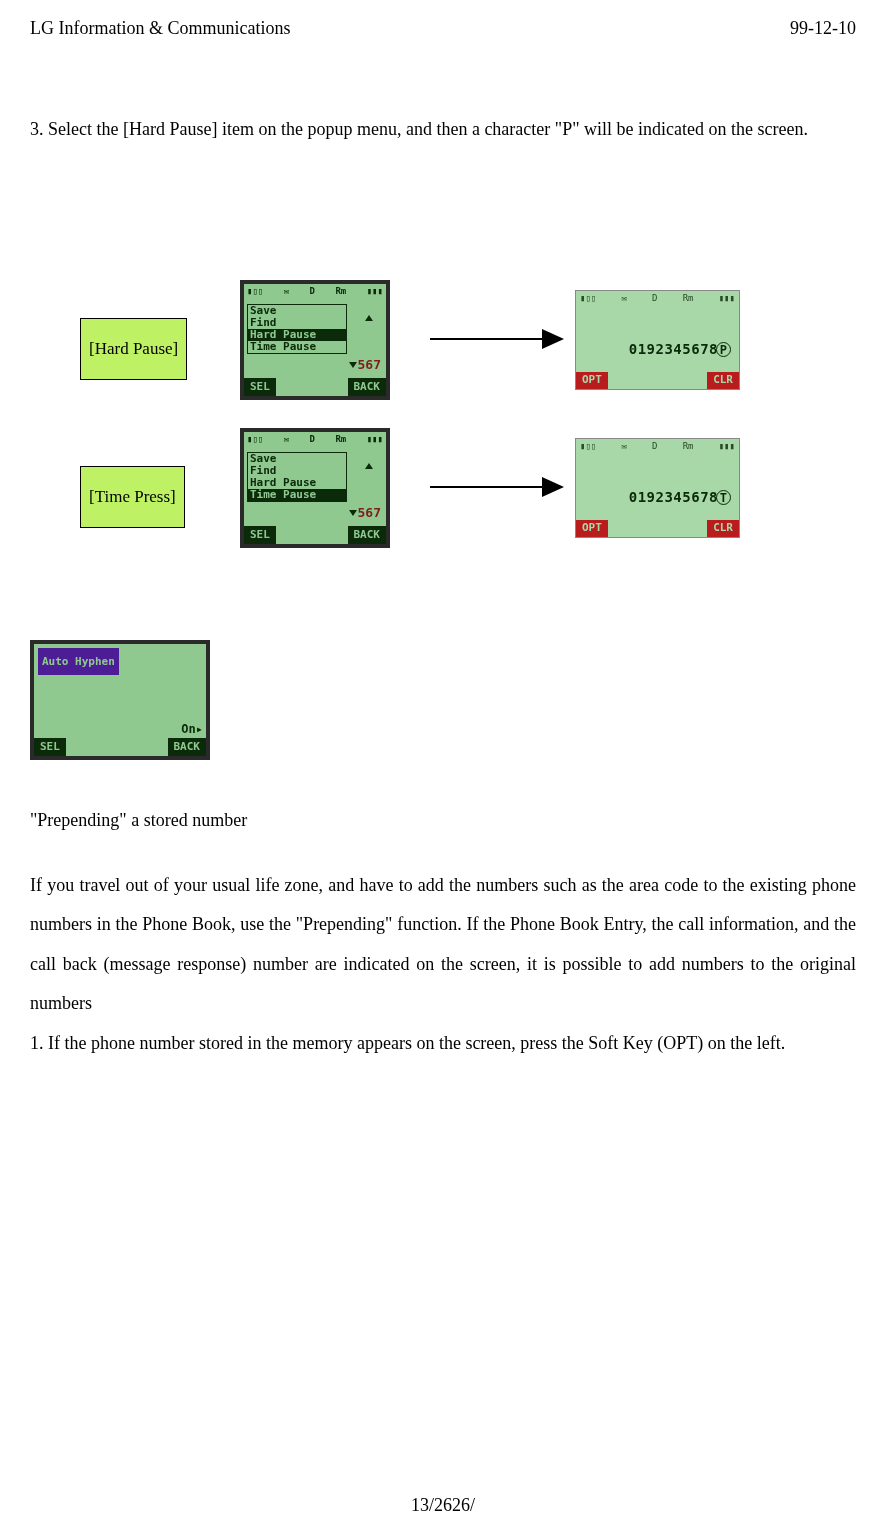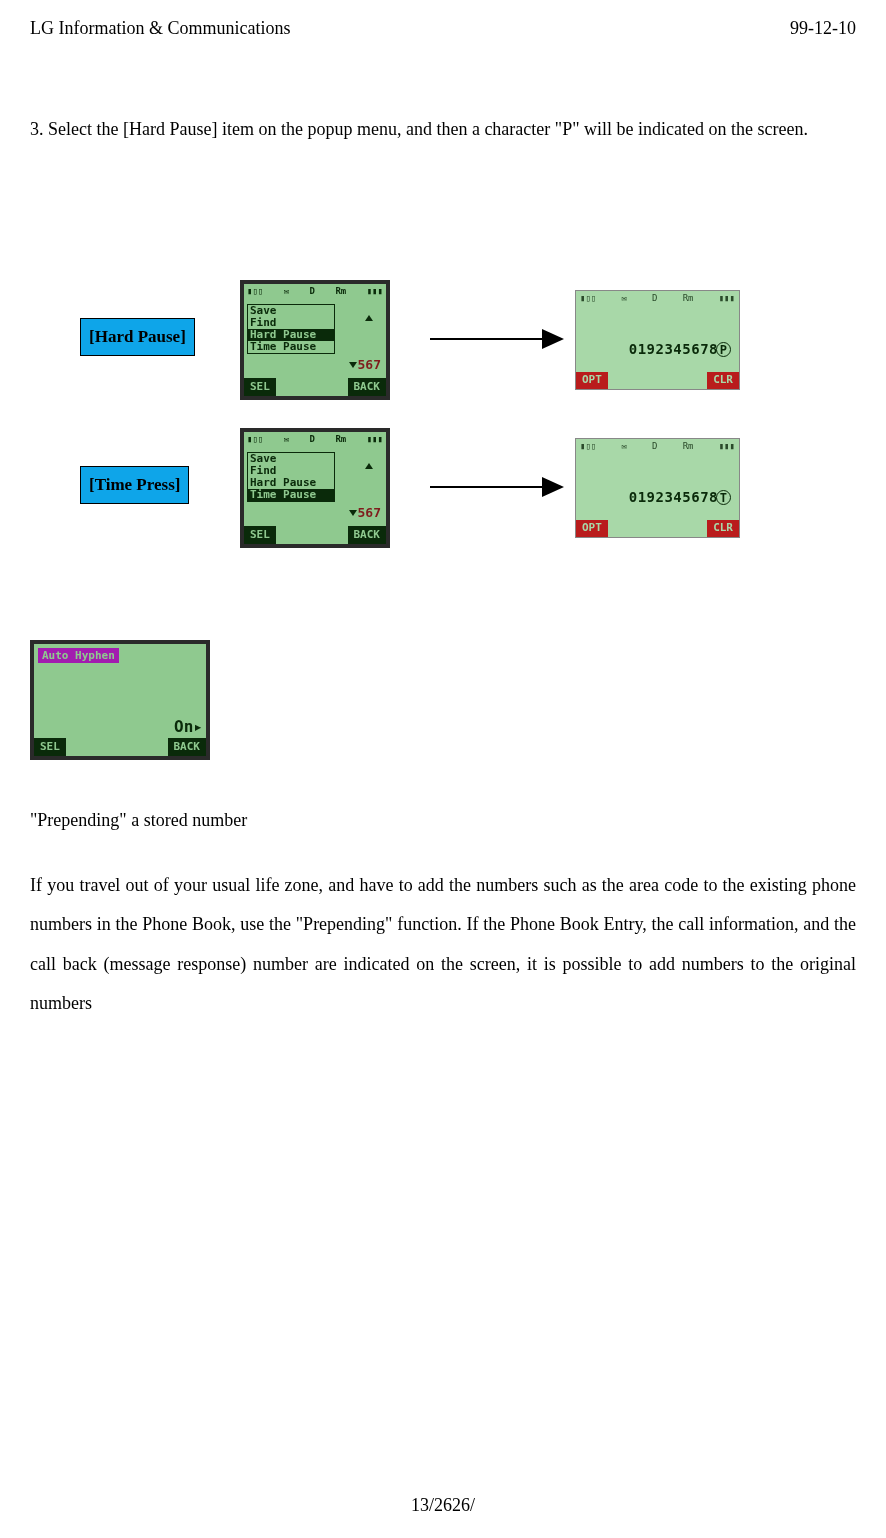--- a/index.html
+++ b/index.html
@@ -50,24 +50,24 @@
       padding-left: 22px;
     }
     .diagram-area {
       position: relative;
       margin-top: 130px;
       height: 300px;
     }
     .label-box {
       position: absolute;
       border: 1.5px solid black;
-      padding: 8px 8px;
+      padding: 20px 8px;
       font-size: 17px;
-      font-weight: bold;
-      background: #0ea5e9;
+      font-weight: normal;
+      background: #bef264;
     }
     .label-hard {
       top: 38px;
       left: 50px;
     }
     .label-time {
       top: 186px;
       left: 50px;
     }
     .phone-screen {
@@ -86,21 +86,21 @@
       padding: 2px 3px;
       display: flex;
       justify-content: space-between;
       color: #0a2a0a;
       font-weight: bold;
     }
     .phone-screen .menu-box {
       position: absolute;
       left: 3px;
       top: 20px;
-      width: 88px;
+      width: 100px;
       border: 1px solid #0a2a0a;
       background: #8fc98f;
       font-size: 11px;
       line-height: 1.1;
     }
     .phone-screen .menu-box .menu-item {
       padding: 0 2px;
       color: #0a2a0a;
       font-weight: bold;
     }
@@ -239,31 +239,31 @@
       border: 4px solid #2a2a2a;
       background: #8fc98f;
       font-family: monospace;
       position: relative;
       flex-shrink: 0;
     }
     .note-screen .auto-hyphen {
       position: absolute;
       left: 4px;
       top: 4px;
-      background: #a21caf;
+      background: #4c1d95;
       color: #8fc98f;
       font-size: 11px;
       font-weight: bold;
-      padding: 1px 4px;
+      padding: 7px 4px;
     }
     .note-screen .on-indicator {
       position: absolute;
       right: 3px;
       bottom: 20px;
-      font-size: 16px;
+      font-size: 12px;
       font-weight: bold;
       color: #0a2a0a;
     }
     .note-screen .bottom-bar-n {
       position: absolute;
       bottom: 0;
       left: 0;
       right: 0;
       height: 18px;
       display: flex;
@@ -402,15 +402,16 @@
       <div class="bottom-bar-n">
         <div class="btn">SEL</div>
         <div class="btn">BACK</div>
       </div>
     </div>
   </div>
 
   <div class="section-title">"Prepending" a stored number</div>
 
   <div class="body-text">If you travel out of your usual life zone, and have to add the numbers such as the area code to the existing phone numbers in the Phone Book, use the "Prepending" function. If the Phone Book Entry, the call information, and the call back (message response) number are indicated on the screen, it is possible to add numbers to the original numbers</div>
+  <div class="body-text">1.   If the phone number stored in the memory appears on the screen, press the Soft Key (OPT) on the left.</div>
 </div>
 
 <div class="footer">13/2626/</div>
 
 </body></html>

